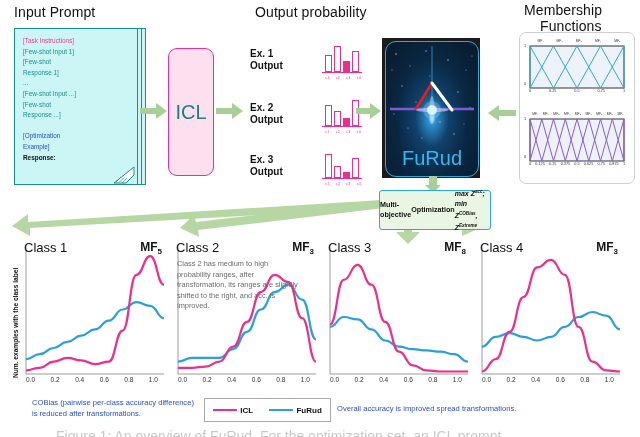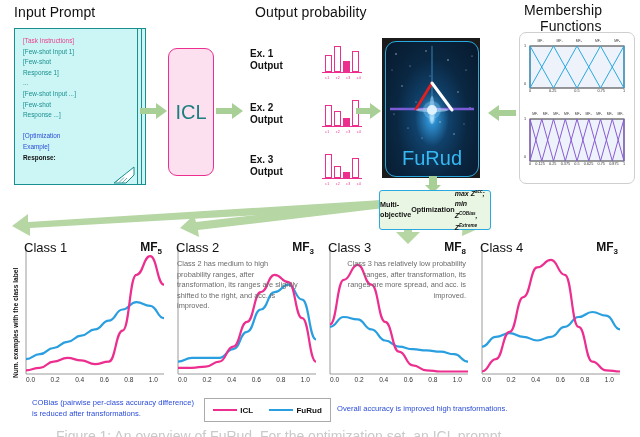--- a/index.html
+++ b/index.html
@@ -369,21 +369,20 @@
     </div>
     <div class="cpanel" style="left: 320px;">
       <svg class="cp-svg" width="152" height="148" viewBox="0 0 152 148">
         <line x1="10" y1="4" x2="10" y2="134" stroke="#9a9a9a" stroke-width="1"></line>
         <line x1="10" y1="134" x2="148" y2="134" stroke="#9a9a9a" stroke-width="1"></line>
         <path d="M10.0,86.9 C16.9,86.9 16.9,77.0 23.8,77.0 C30.7,77.0 30.7,79.4 37.6,79.4 C44.5,79.4 44.5,89.4 51.4,89.4 C58.3,89.4 58.3,100.5 65.2,100.5 C72.1,100.5 72.1,106.7 79.0,106.7 C85.9,106.7 85.9,109.2 92.8,109.2 C99.7,109.2 99.7,110.4 106.6,110.4 C113.5,110.4 113.5,111.7 120.4,111.7 C127.3,111.7 127.3,114.2 134.2,114.2 C141.1,114.2 141.1,121.6 148.0,121.6" fill="none" stroke="#2a9fe0" stroke-width="2.2"></path>
         <path d="M10.0,84.4 C16.9,84.4 16.9,39.8 23.8,39.8 C30.7,39.8 30.7,24.9 37.6,24.9 C44.5,24.9 44.5,44.7 51.4,44.7 C58.3,44.7 58.3,81.9 65.2,81.9 C72.1,81.9 72.1,111.7 79.0,111.7 C85.9,111.7 85.9,125.3 92.8,125.3 C99.7,125.3 99.7,130.3 106.6,130.3 C113.5,130.3 113.5,131.5 120.4,131.5 C127.3,131.5 127.3,131.5 134.2,131.5 C141.1,131.5 141.1,131.5 148.0,131.5" fill="none" stroke="#ec2e8f" stroke-width="2.2"></path>
       </svg>
       <div class="cp-title">Class 3</div>
       <div class="cp-mf">MF<sub>8</sub></div>
-      <div class="cp-desc" style="right:6px;text-align:right;">Class 3 has relatively low probability ranges, after transformation, its ranges are more spread, and acc. is improved.</div>
       <div class="xticks" style="top:136px;">
         <span>0.0</span>
         <span>0.2</span>
         <span>0.4</span>
         <span>0.6</span>
         <span>0.8</span>
         <span>1.0</span>
       </div>
     </div>
     <div class="cpanel" style="left: 472px;">
@@ -412,14 +411,14 @@
   <div class="lg">
     <div class="ln" style="background:#ec2e8f"></div>
     <span>ICL</span>
   </div>
   <div class="lg">
     <div class="ln" style="background:#2a9fe0"></div>
     <span>FuRud</span>
   </div>
 </div>
 
-<div class="foot-blue" style="left:337px;top:404px;white-space:nowrap;">Overall accuracy is improved high transformations.</div>
+<div class="foot-blue" style="left:337px;top:404px;white-space:nowrap;">Overall accuracy is improved spread transformations.</div>
 <div id="caption">Figure 1: An overview of FuRud. For the optimization set, an ICL prompt ...</div>
 
 </body></html>

